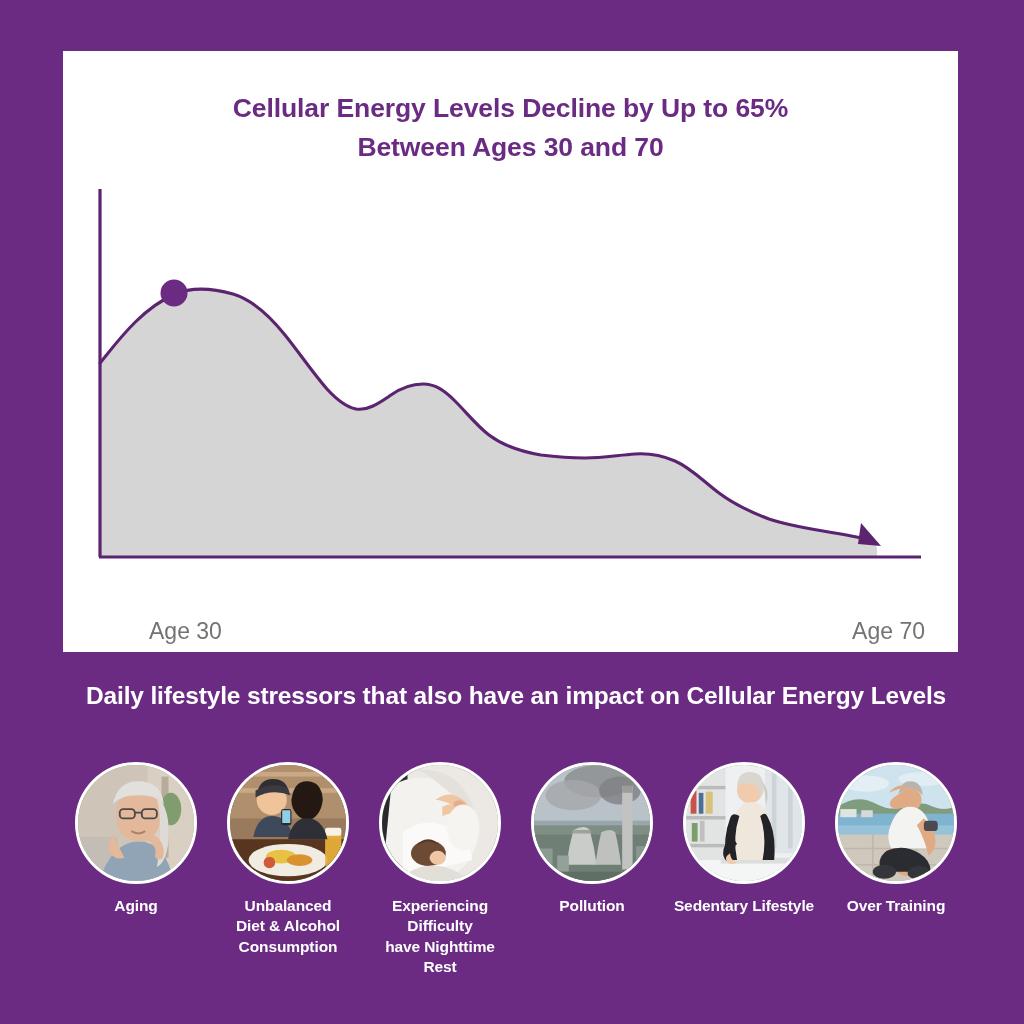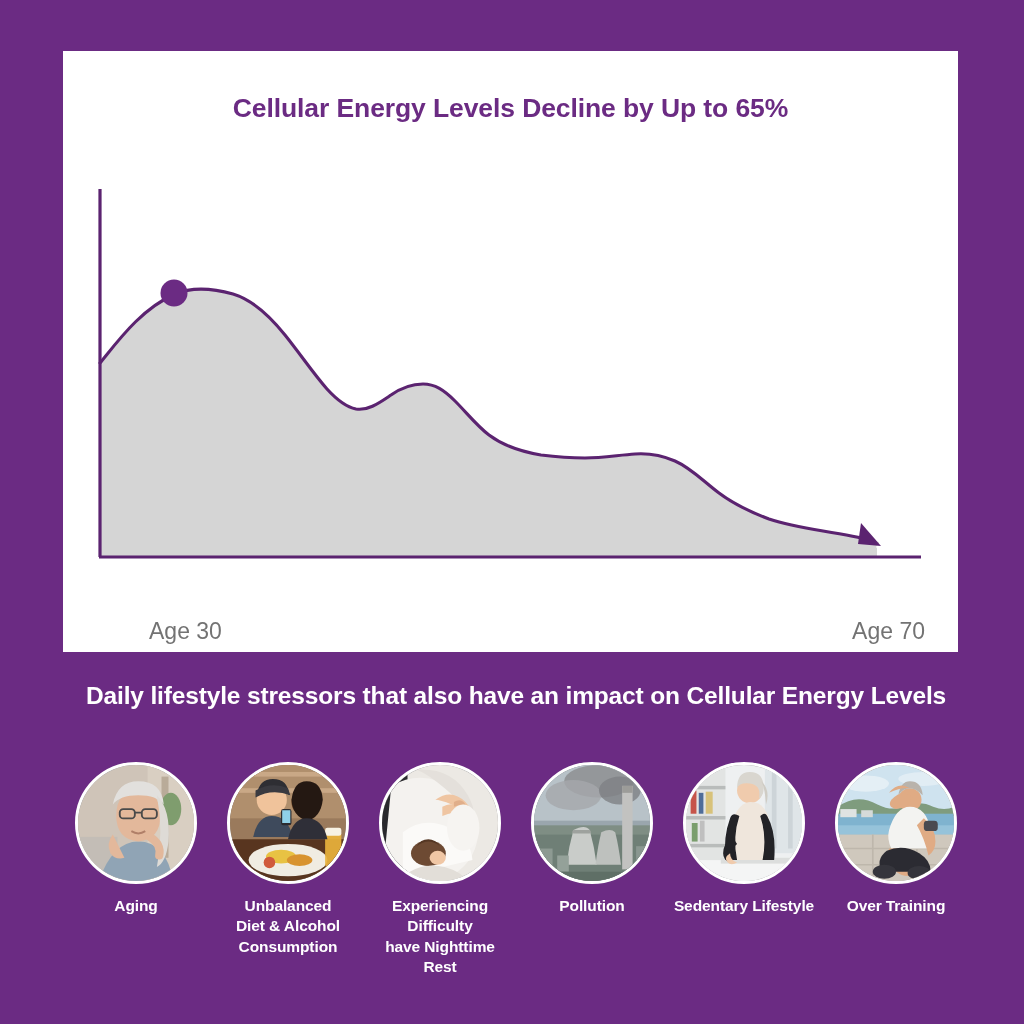--- a/index.html
+++ b/index.html
@@ -122,20 +122,21 @@
     letter-spacing: -0.1px;
   }
 </style>
 </head>
 <body>
 
 <div id="chart-card">
 
   <div id="chart-title">
     <span class="title-line">Cellular Energy Levels Decline by Up to 65%</span>
+    <span class="title-line">Between Ages 30 and 70</span>
   </div>
 
   <div id="plot-area">
     <svg id="plot-svg" viewBox="0 0 895 601" preserveAspectRatio="none" aria-hidden="true">
 
       <path fill="#D5D5D5" d="M 37,312
                C 55,290 78,258 112,243
                C 131,235 152,238 170,243
                C 190,249 206,264 222,284
                C 238,304 250,322 264,338

